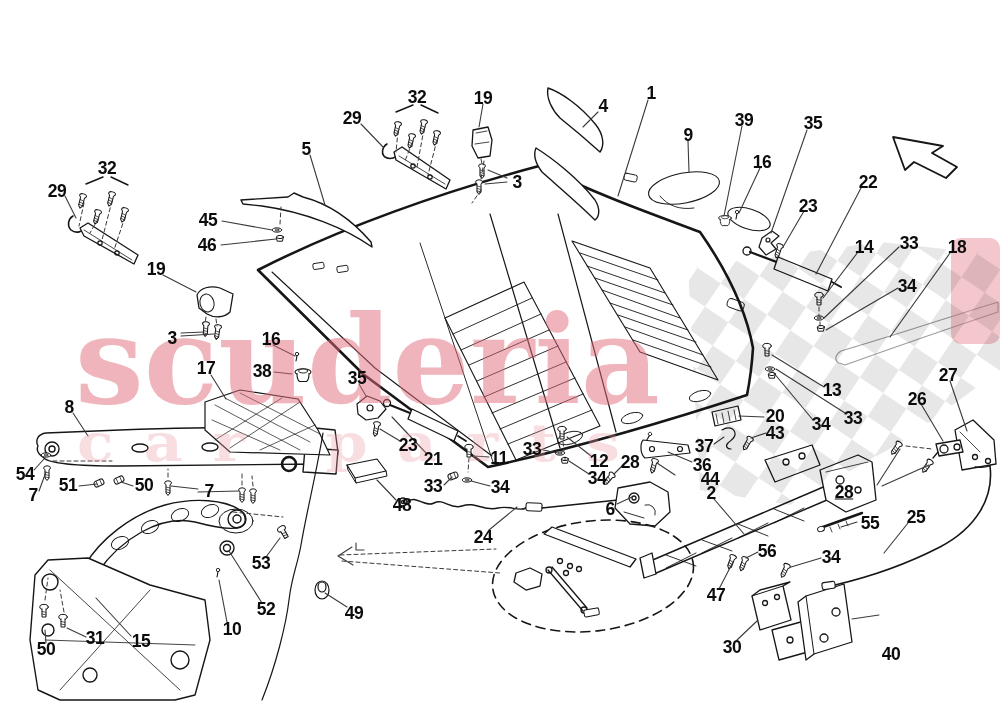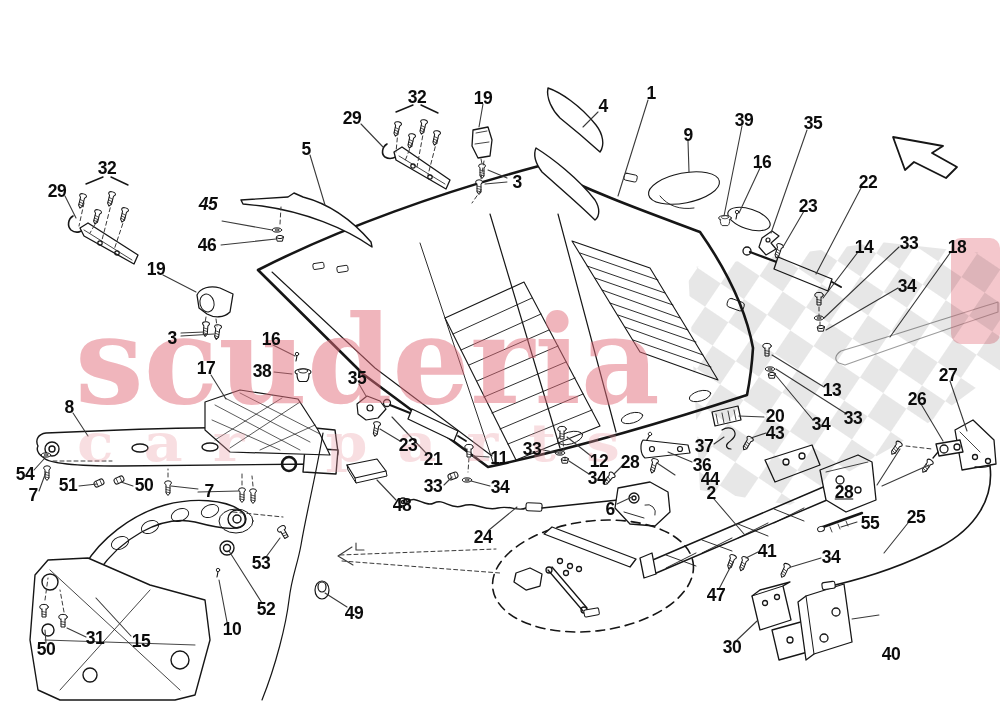--- a/index.html
+++ b/index.html
@@ -418,25 +418,25 @@
       <span class="callout" style="left: 821px; top: 424px;">34</span>
       <span class="callout" style="left: 831px; top: 557px;">34</span>
       <span class="callout" style="left: 907px; top: 286px;">34</span>
       <span class="callout" style="left: 357px; top: 378px;">35</span>
       <span class="callout" style="left: 813px; top: 123px;">35</span>
       <span class="callout" style="left: 702px; top: 465px;">36</span>
       <span class="callout" style="left: 704px; top: 446px;">37</span>
       <span class="callout" style="left: 262px; top: 371px;">38</span>
       <span class="callout" style="left: 744px; top: 120px;">39</span>
       <span class="callout" style="left: 891px; top: 614px; margin-top: 40px;">40</span>
-      <span class="callout" style="left: 767px; top: 551px;">41</span>
+      <span class="callout" style="left: 767px; top: 551px;">56</span>
       <span class="callout" style="left: 630px; top: 462px;">28</span>
       <span class="callout" style="left: 775px; top: 433px;">43</span>
       <span class="callout" style="left: 710px; top: 479px;">44</span>
-      <span class="callout" style="left: 208px; top: 204px; font-style: italic;">45</span>
+      <span class="callout" style="left: 208px; top: 220px;">45</span>
       <span class="callout" style="left: 207px; top: 245px;">46</span>
       <span class="callout" style="left: 716px; top: 595px;">47</span>
       <span class="callout" style="left: 402px; top: 505px;">48</span>
       <span class="callout" style="left: 354px; top: 613px;">49</span>
       <span class="callout" style="left: 46px; top: 649px;">50</span>
       <span class="callout" style="left: 144px; top: 485px;">50</span>
       <span class="callout" style="left: 68px; top: 485px;">51</span>
       <span class="callout" style="left: 266px; top: 609px;">52</span>
       <span class="callout" style="left: 261px; top: 563px;">53</span>
       <span class="callout" style="left: 25px; top: 474px;">54</span>

